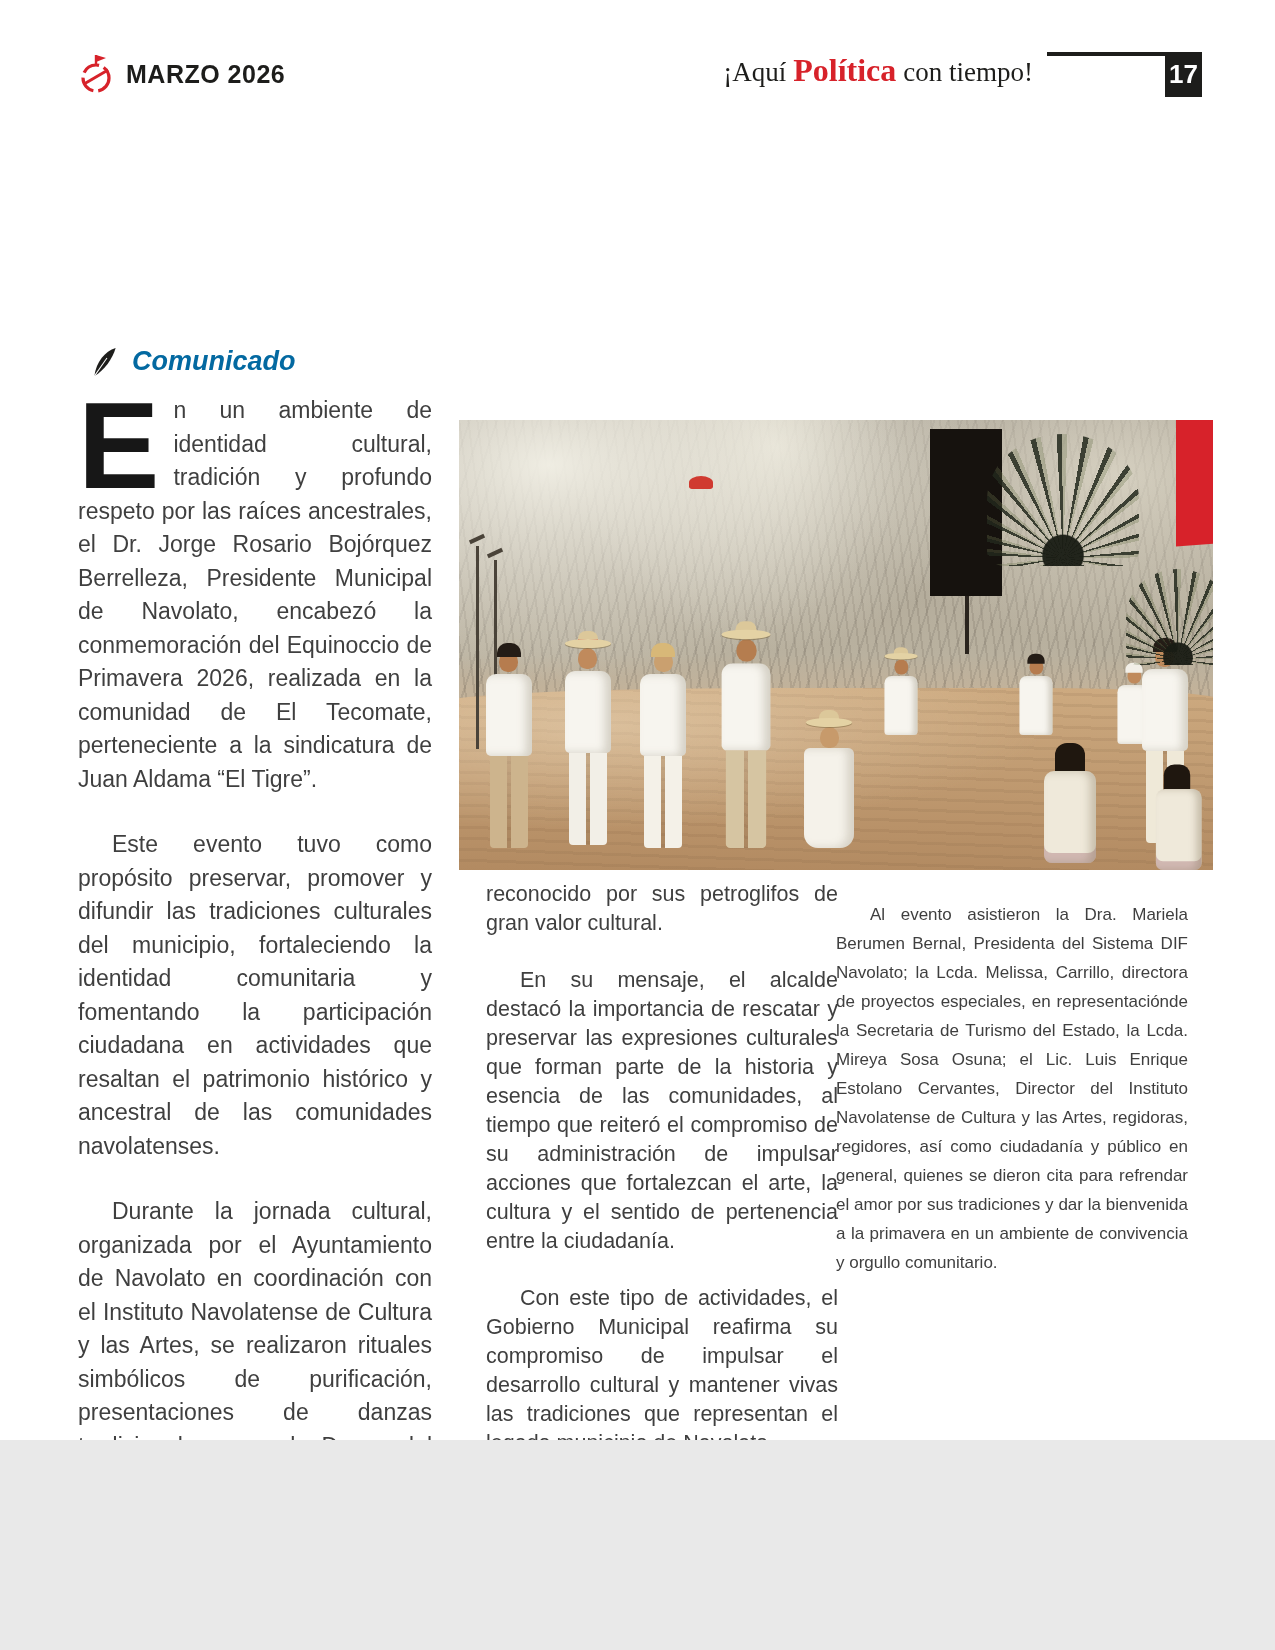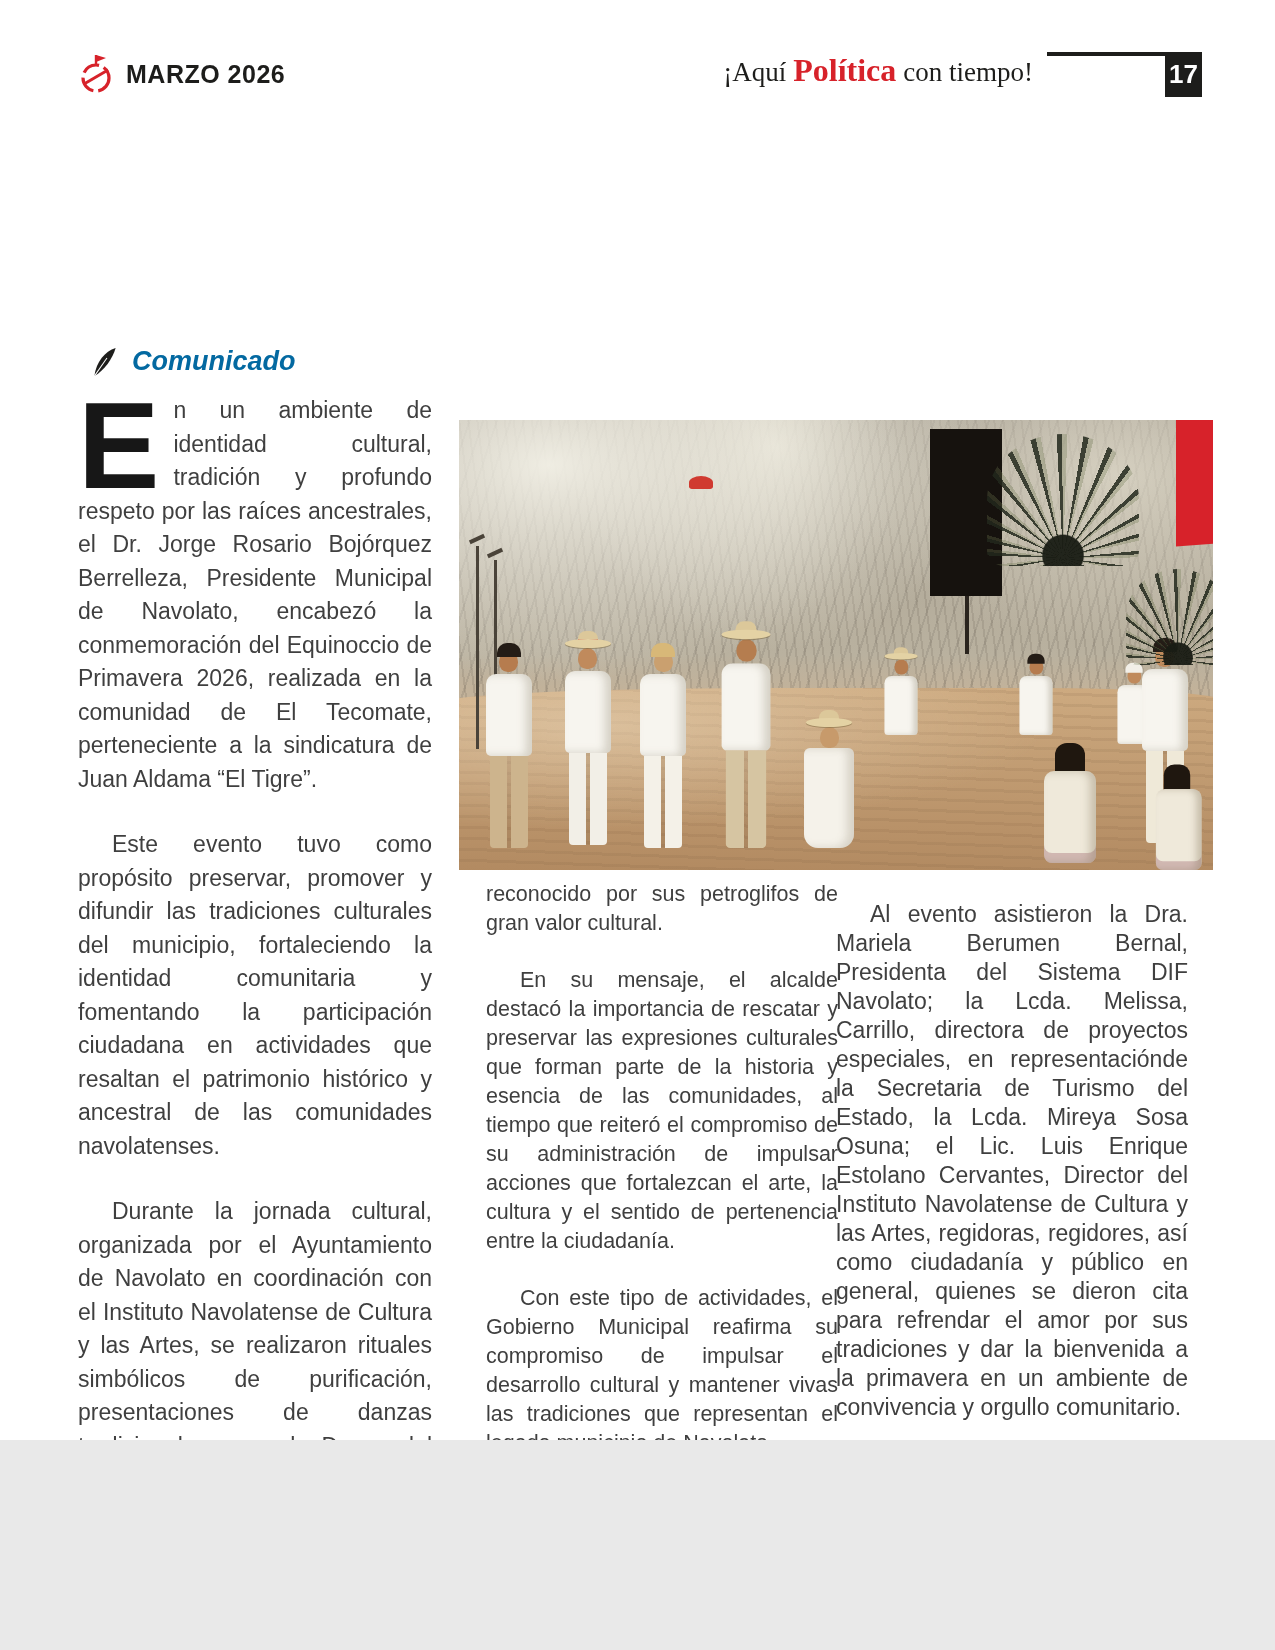--- a/index.html
+++ b/index.html
@@ -24,21 +24,21 @@
   
   .kicker{position:absolute;left:90px;top:346px;display:flex;align-items:center;gap:12px;}
   .kicker-label{font-size:27px;font-weight:700;font-style:italic;color:#0369a1;}
   .quill{width:30px;height:30px;transform:rotate(-8deg);}
   
   .col{position:absolute;text-align:justify;}
   .col p{margin:0;}
   .col1{left:78px;top:394px;width:354px;font-size:23px;line-height:33.5px;}
   .col1 p{margin-bottom:32px;}
   .col2{left:462px;top:880px;width:352px;font-size:21.5px;line-height:29px;margin-left:24px;}
-  .col3{left:836px;top:900px;width:352px;font-size:23px;line-height:29px;}
+  .col3{left:836px;top:900px;width:352px;font-size:17px;line-height:29px;}
   .col2 p,.col3 p{margin-bottom:28px;}
   .indent{text-indent:34px;}
   .drop-cap{
     float:left;font-size:122px;line-height:96px;font-weight:700;color:#171717;
     margin:4px 14px 0 0;font-family:"Liberation Sans",sans-serif;
   }
   
   .photo{
     position:absolute;left:459px;top:420px;width:754px;height:450px;overflow:hidden;
     background:

